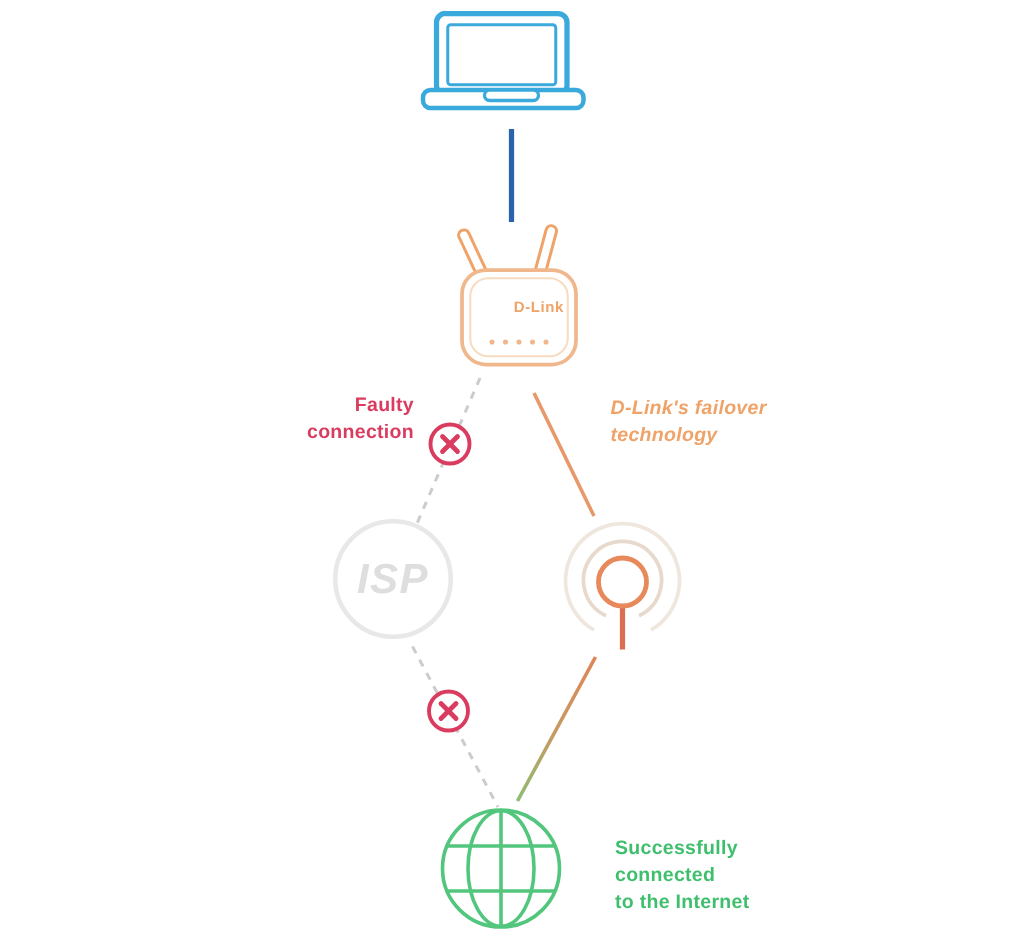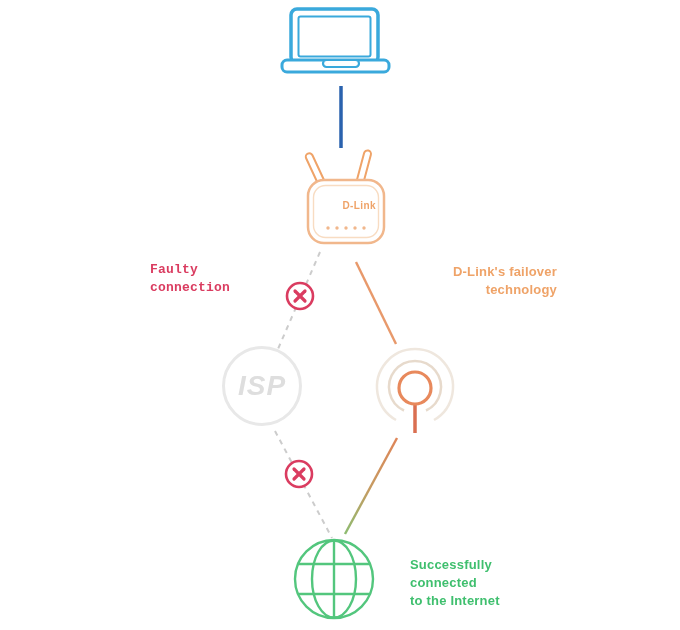--- a/index.html
+++ b/index.html
@@ -13,22 +13,22 @@
   }
   .stage svg { position: absolute; left: 0; top: 0; }
   .lbl {
     position: absolute;
     font-weight: bold;
     font-size: 13px;
     line-height: 1.38;
     white-space: pre-line;
     letter-spacing: 0.2px;
   }
-  .lbl-faulty   { left: 150px; top: 261px; width: 126px; text-align: left; color: #DA3C60; font-family: Liberation Mono, monospace; }
-  .lbl-failover { left: 407px; top: 263px; width: 150px; text-align: right;  color: #EFA368; }
+  .lbl-faulty   { left: 150px; top: 261px; width: 126px; text-align: right; color: #DA3C60; }
+  .lbl-failover { left: 407px; top: 263px; width: 150px; text-align: left;  color: #EFA368; font-style: italic; }
   .lbl-success  { left: 410px; top: 556px; width: 140px; text-align: left;  color: #3FBF6E; }
   .lbl-isp {
     left: 222px; top: 368px; width: 80px; height: 36px;
     text-align: center; font-style: italic; font-size: 28px;
     letter-spacing: 1px; color: #DEDEDE; line-height: 36px;
   }
   .lbl-brand {
     left: 316px; top: 199px; width: 60px;
     text-align: right; font-size: 10px; letter-spacing: 0.4px;
     color: #EFA368;

